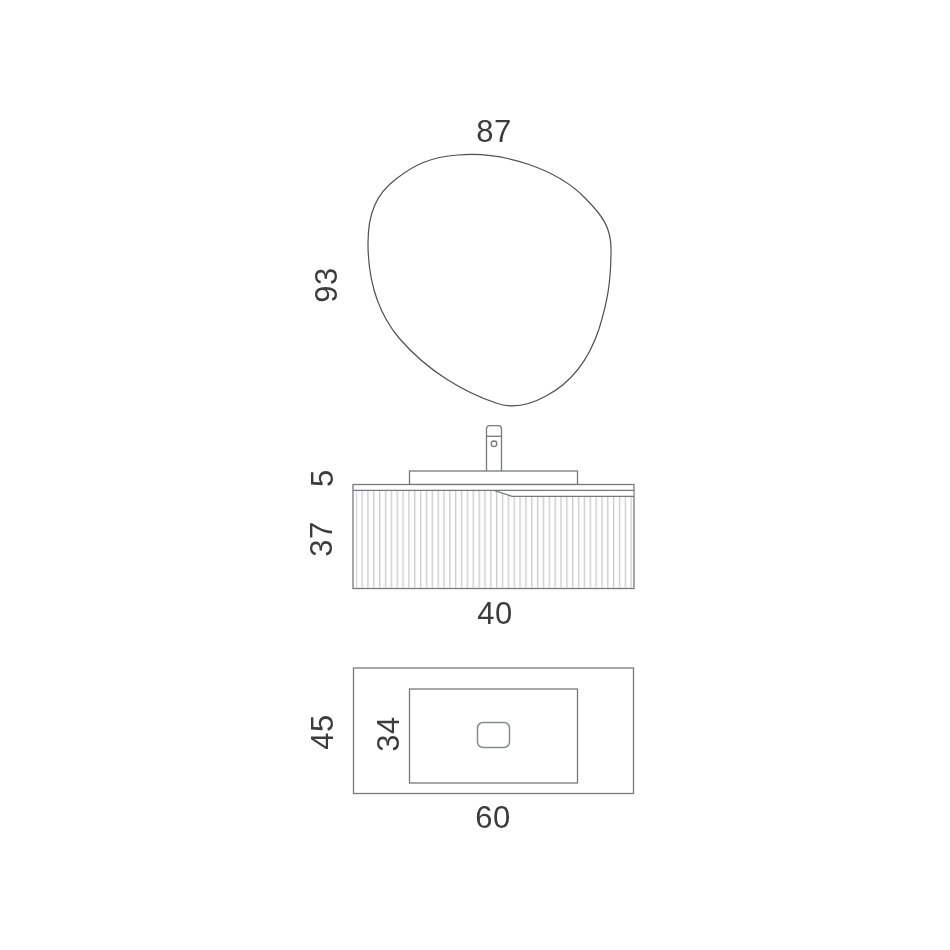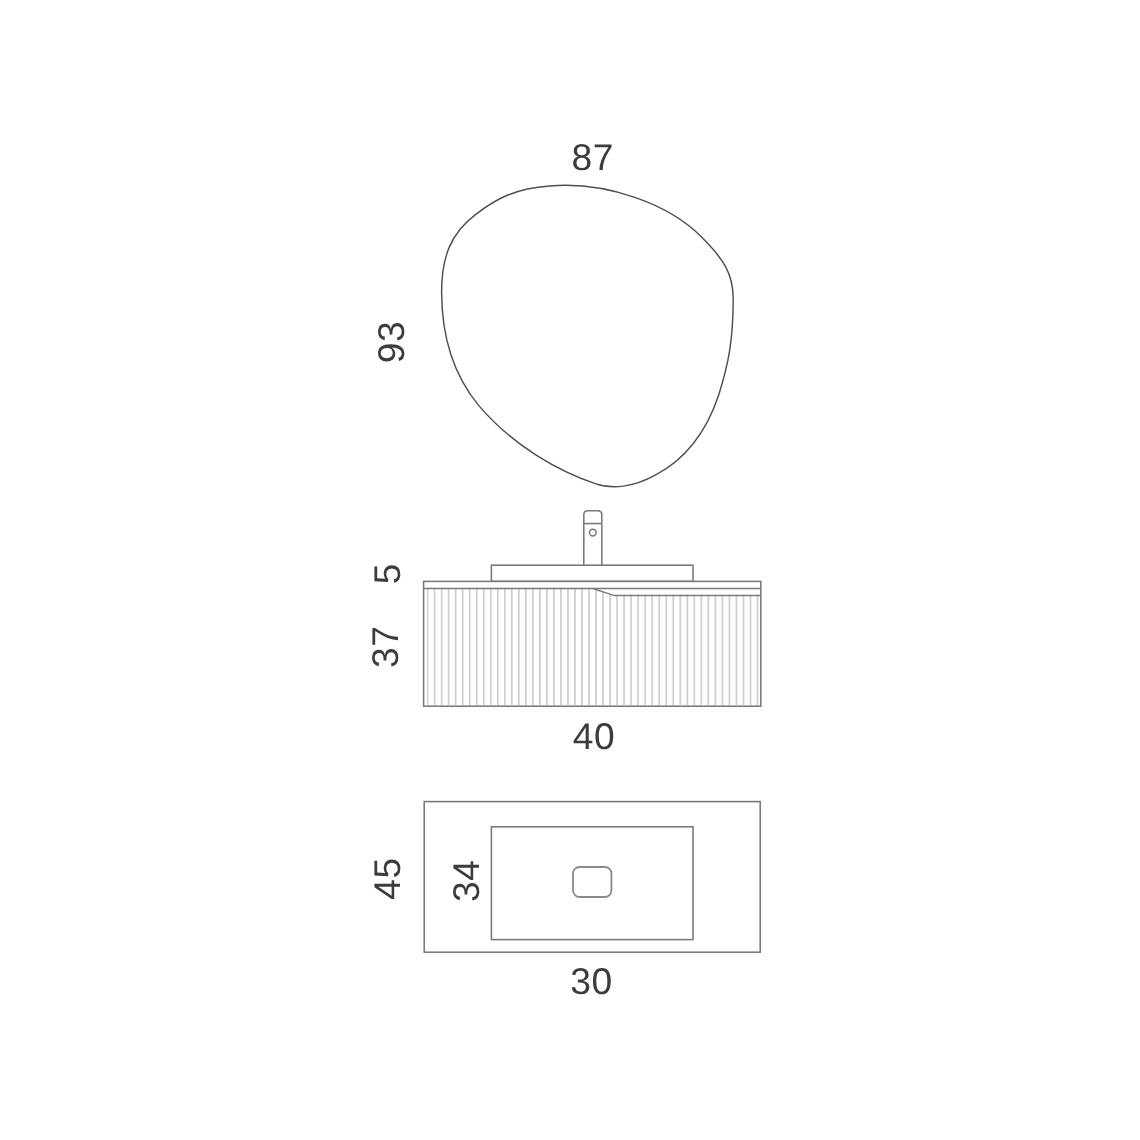--- a/index.html
+++ b/index.html
@@ -79,15 +79,15 @@
 
   <div class="dim" style="left:494px; top:132px;">87</div>
   <div class="dim rot" style="left:327px; top:285px;">93</div>
 
   <div class="dim rot" style="left:323px; top:478px;">5</div>
   <div class="dim rot" style="left:322px; top:539px;">37</div>
   <div class="dim" style="left:495px; top:614px;">40</div>
 
   <div class="dim rot" style="left:323px; top:732px;">45</div>
   <div class="dim rot" style="left:389px; top:734px;">34</div>
-  <div class="dim" style="left:493px; top:818px;">30</div>
+  <div class="dim" style="left:493px; top:818px;">60</div>
 
 </div>
 
 </body></html>

